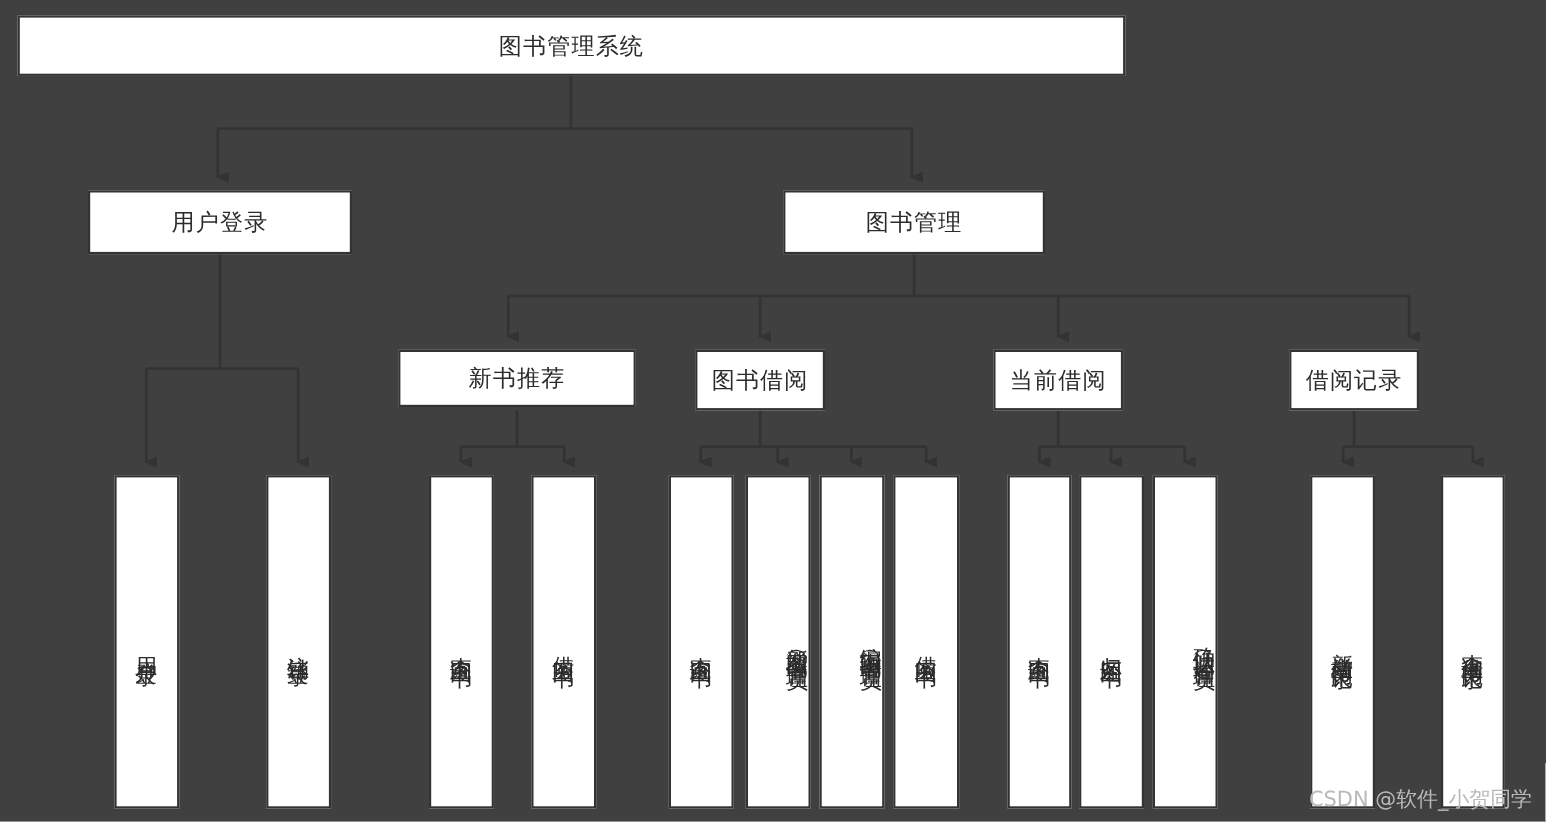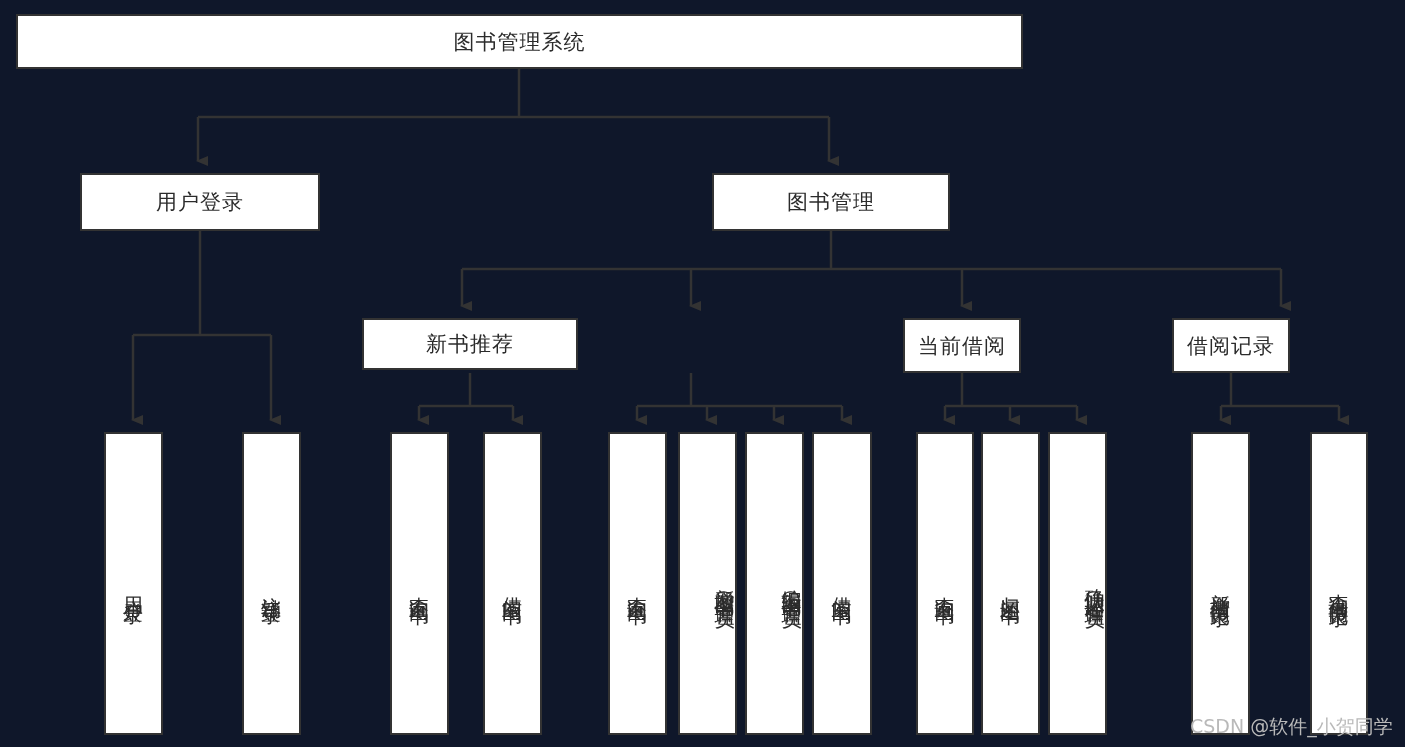--- a/index.html
+++ b/index.html
@@ -4,21 +4,21 @@
 <style>
   html, body {
     margin: 0;
     padding: 0;
     background: #ffffff;
   }
   #canvas {
     position: relative;
     width: 1405px;
     height: 747px;
-    background: #0f172a;
+    background: #404040;
     font-family: "DejaVu Sans", "Liberation Sans", sans-serif;
     overflow: hidden;
   }
   .node {
     position: absolute;
     box-sizing: border-box;
     border: 2px solid #333333;
     background: #ffffff;
     display: flex;
     align-items: center;
@@ -111,20 +111,21 @@
         <line x1="1339" y1="406" x2="1339" y2="420" marker-end="url(#arrowhead)"></line>
       </g>
   </svg>
 
   <div class="node horiz" style="left: 16px; top: 14px; width: 1007px; height: 55px;">图书管理系统</div>
 
   <div class="node horiz" style="left: 80px; top: 173px; width: 240px; height: 58px;">用户登录</div>
   <div class="node horiz" style="left: 712px; top: 173px; width: 238px; height: 58px;">图书管理</div>
 
   <div class="node horiz" style="left: 362px; top: 318px; width: 216px; height: 52px;">新书推荐</div>
+  <div class="node horiz" style="left: 632px; top: 318px; width: 118px; height: 55px;">图书借阅</div>
   <div class="node horiz" style="left: 1172px; top: 318px; width: 118px; height: 55px;">借阅记录</div>
   <div class="node horiz" style="left: 903px; top: 318px; width: 118px; height: 55px;">当前借阅</div>
 
   <div class="node vert midalign" style="left: 104px; top: 432px; width: 59px; height: 303px;">用户登录</div>
   <div class="node vert midalign" style="left: 242px; top: 432px; width: 59px; height: 303px;">注销登录</div>
   <div class="node vert midalign" style="left: 390px; top: 432px; width: 59px; height: 303px;">查询图书</div>
   <div class="node vert midalign" style="left: 483px; top: 432px; width: 59px; height: 303px;">借阅图书</div>
   <div class="node vert midalign" style="left: 608px; top: 432px; width: 59px; height: 303px;">查询图书</div>
   <div class="node vert topalign" style="left: 678px; top: 432px; width: 59px; height: 303px;">新增图书（管理员）</div>
   <div class="node vert topalign" style="left: 745px; top: 432px; width: 59px; height: 303px;">编辑图书（管理员）</div>

